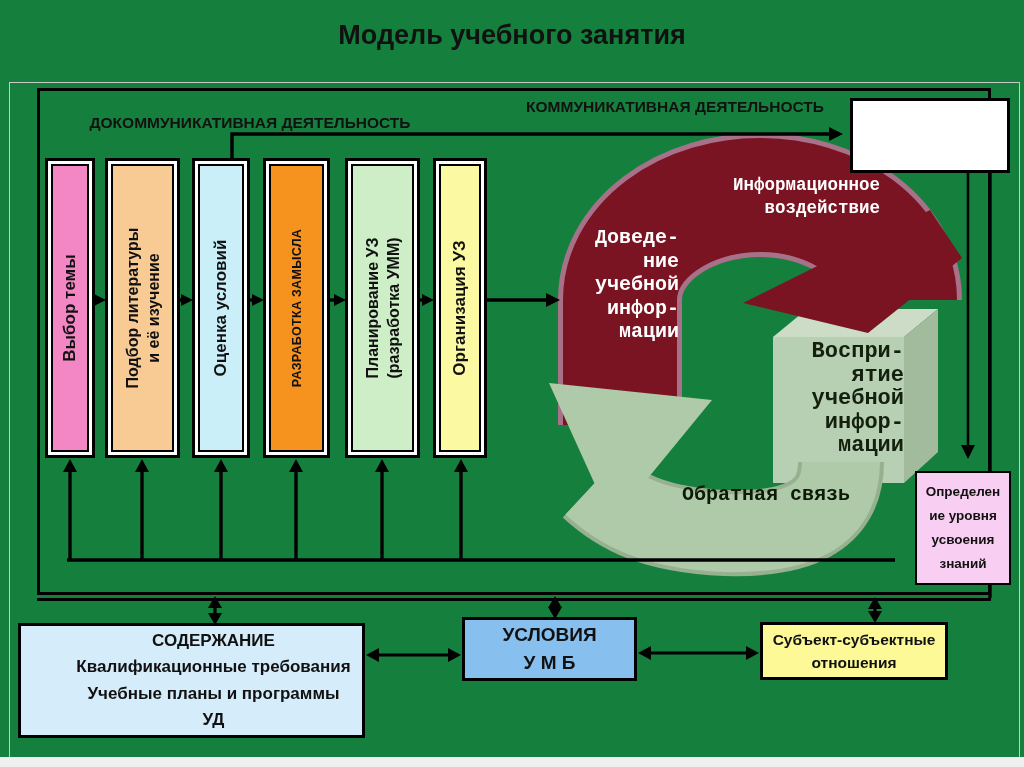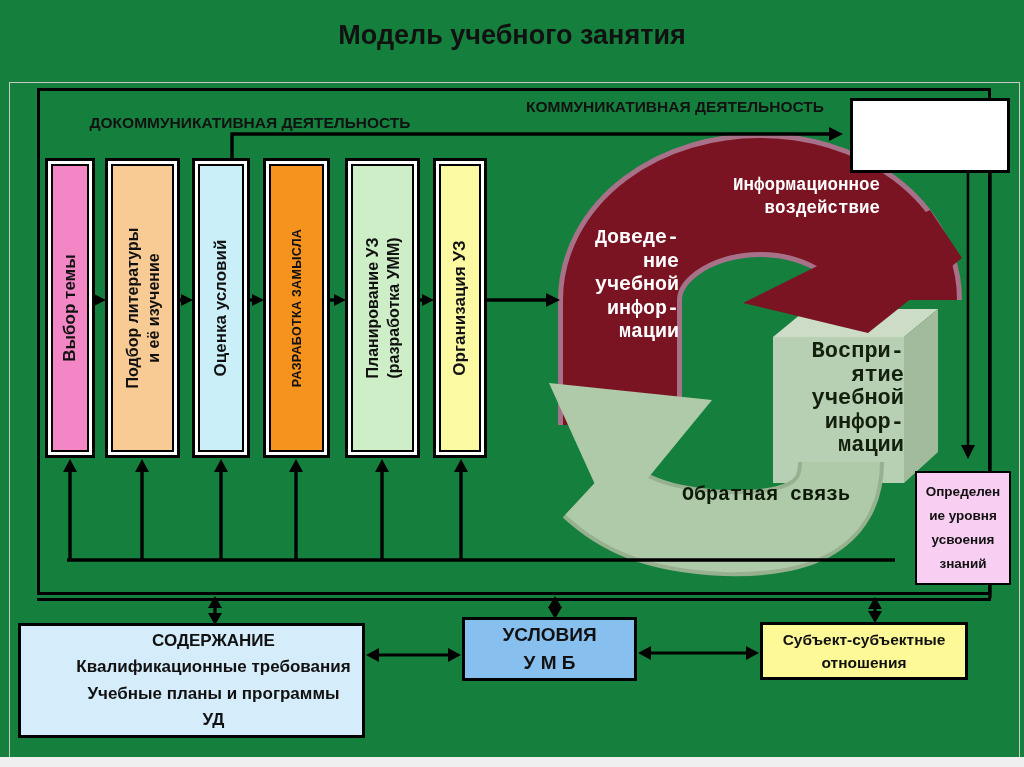--- a/index.html
+++ b/index.html
@@ -16,21 +16,21 @@
   .frame2{left:37px;top:598px;width:954px;height:3px;background:#000;z-index:10;}
   svg.layer{left:0;top:0;z-index:20;}
   .shadowbox{z-index:25;border:3px solid #000;background:#fff;box-sizing:border-box;}
   .box{z-index:30;box-sizing:border-box;display:flex;align-items:center;justify-content:center;
        text-align:center;font-weight:bold;color:#111;white-space:pre-line;}
   .method-box{left:843px;top:91px;width:160px;height:75px;border:3px solid #000;font-size:15px;line-height:22px;}
   .method-shadow{left:850px;top:98px;width:160px;height:75px;}
   .level-box{left:895px;top:471px;width:96px;height:114px;border:2px solid #000;font-size:13.5px;line-height:24px;margin-left:20px;}
   .content-box{left:18px;top:623px;width:347px;height:115px;border:3px solid #000;font-size:17px;line-height:26.5px;}
   .conditions-box{left:462px;top:617px;width:175px;height:64px;border:3px solid #000;font-size:19px;line-height:28px;}
-  .subject-box{left:760px;top:622px;width:208px;height:58px;border:3px solid #000;font-size:15.5px;line-height:23px;}
+  .subject-box{left:760px;top:622px;width:188px;height:58px;border:3px solid #000;font-size:15.5px;line-height:23px;}
   .vbar{z-index:30;top:158px;height:300px;border:3px solid #000;background:#fff;padding:3px;box-sizing:border-box;}
   .vbar-inner{position:relative;width:100%;height:100%;border:2px solid #000;box-sizing:border-box;}
   .vtext{position:absolute;left:50%;top:50%;width:282px;transform:translate(-50%,-50%) rotate(-90deg);
     text-align:center;font-weight:bold;color:#111;white-space:pre-line;}
   .b1{left:45px;width:50px;} .b1 .vtext{font-size:17px;}
   .b2{left:105px;width:75px;} .b2 .vtext{font-size:16px;line-height:21px;}
   .b3{left:192px;width:58px;} .b3 .vtext{font-size:17px;}
   .b4{left:263px;width:67px;} .b4 .vtext{font-size:12.5px;letter-spacing:.3px;}
   .b5{left:345px;width:75px;} .b5 .vtext{font-size:16px;line-height:21px;}
   .b6{left:433px;width:54px;} .b6 .vtext{font-size:17px;}

